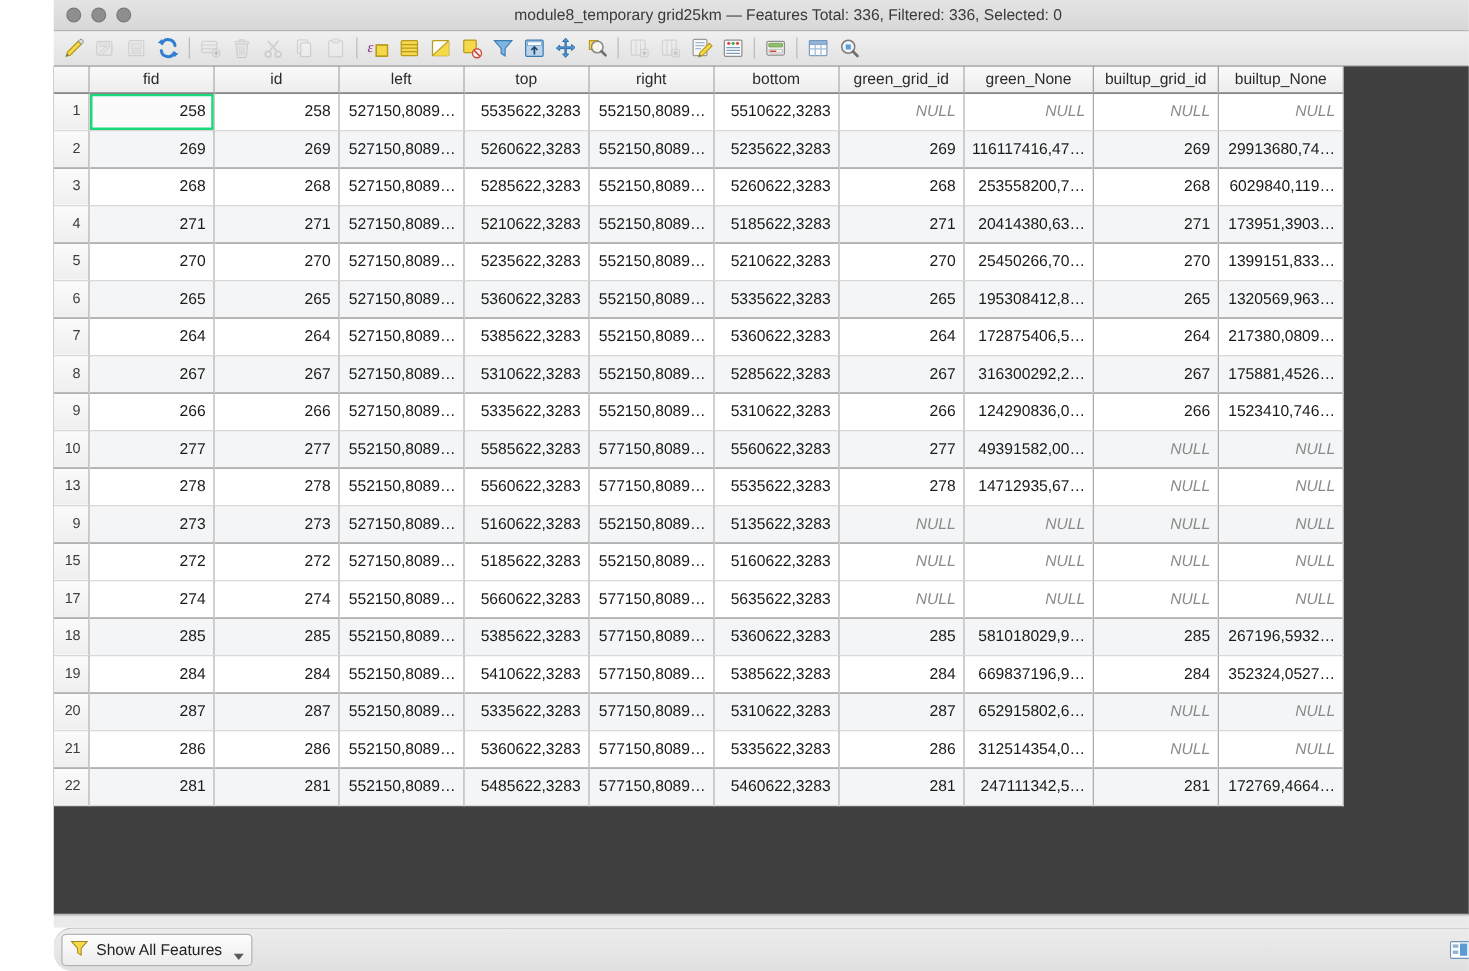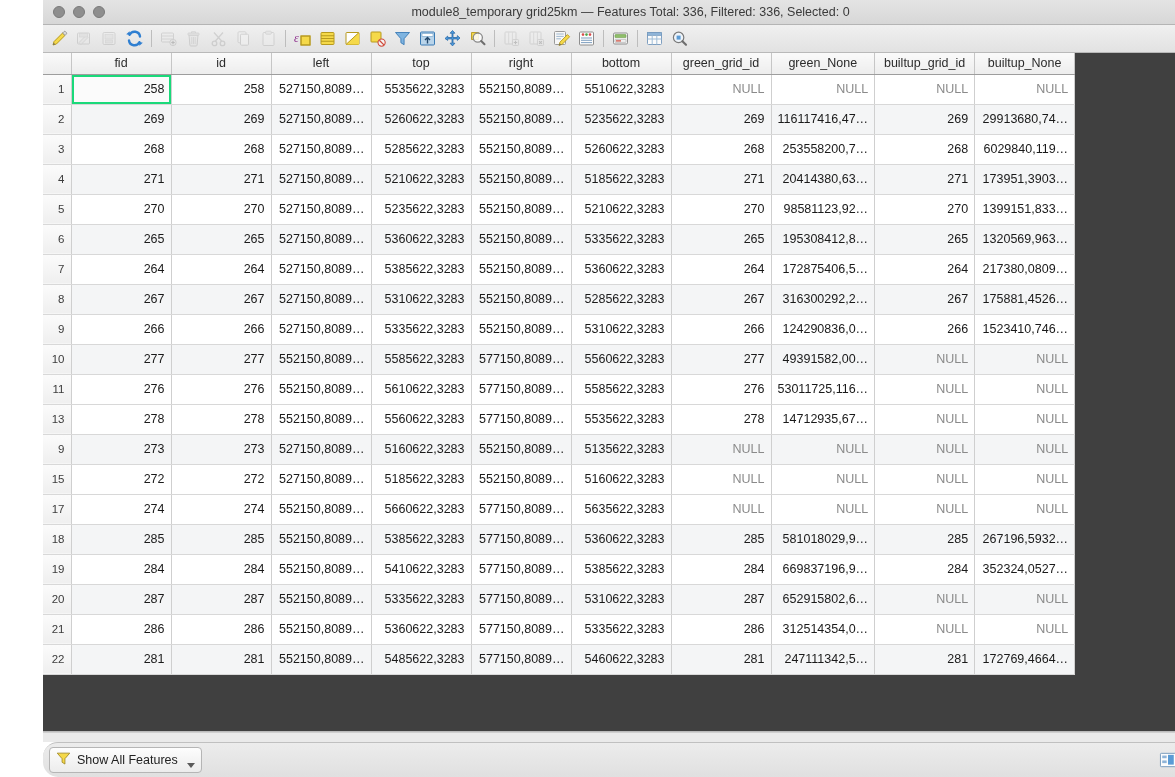--- a/index.html
+++ b/index.html
@@ -117,20 +117,21 @@
     background: linear-gradient(to bottom, #fbfbfb 0%, #efefef 100%);
     border-right: 1px solid #c2c2c2;
     text-align: left;
     padding-left: 3px;
     font-size: 11.5px;
     color: #3c3c3c;
   }
   tr.alt td:not(.rowhdr) { background: #f4f5f6; }
   tr:not(.alt) td:not(.rowhdr) { background: #ffffff; }
   td.nullval {
+    font-style: italic;
     color: #8a8a8a;
   }
   td.selected {
     box-shadow: inset 0 0 0 2px #1ad97a;
     background: #fbfbfb !important;
   }
   .col-fid, .col-id, .col-left, .col-top, .col-right, .col-bottom { width: 100px; }
   .col-green_grid_id { width: 100px; }
   .col-green_None { width: 100px; }
   .col-builtup_grid_id { width: 100px; }
@@ -517,21 +518,21 @@
             </tr>
             <tr>
               <td class="rowhdr">5</td>
               <td class="col-fid">270</td>
               <td class="col-id">270</td>
               <td class="col-left">527150,8089…</td>
               <td class="col-top">5235622,3283</td>
               <td class="col-right">552150,8089…</td>
               <td class="col-bottom">5210622,3283</td>
               <td class="col-green_grid_id">270</td>
-              <td class="col-green_None">98581123,92…</td>
+              <td class="col-green_None">25450266,70…</td>
               <td class="col-builtup_grid_id">270</td>
               <td class="col-builtup_None">1399151,833…</td>
             </tr>
             <tr class="alt">
               <td class="rowhdr">6</td>
               <td class="col-fid">265</td>
               <td class="col-id">265</td>
               <td class="col-left">527150,8089…</td>
               <td class="col-top">5360622,3283</td>
               <td class="col-right">552150,8089…</td>
@@ -587,33 +588,20 @@
               <td class="col-left">552150,8089…</td>
               <td class="col-top">5585622,3283</td>
               <td class="col-right">577150,8089…</td>
               <td class="col-bottom">5560622,3283</td>
               <td class="col-green_grid_id">277</td>
               <td class="col-green_None">49391582,00…</td>
               <td class="col-builtup_grid_id nullval">NULL</td>
               <td class="col-builtup_None nullval">NULL</td>
             </tr>
             <tr>
-              <td class="rowhdr">11</td>
-              <td class="col-fid">276</td>
-              <td class="col-id">276</td>
-              <td class="col-left">552150,8089…</td>
-              <td class="col-top">5610622,3283</td>
-              <td class="col-right">577150,8089…</td>
-              <td class="col-bottom">5585622,3283</td>
-              <td class="col-green_grid_id">276</td>
-              <td class="col-green_None">53011725,116…</td>
-              <td class="col-builtup_grid_id nullval">NULL</td>
-              <td class="col-builtup_None nullval">NULL</td>
-            </tr>
-            <tr>
               <td class="rowhdr">13</td>
               <td class="col-fid">278</td>
               <td class="col-id">278</td>
               <td class="col-left">552150,8089…</td>
               <td class="col-top">5560622,3283</td>
               <td class="col-right">577150,8089…</td>
               <td class="col-bottom">5535622,3283</td>
               <td class="col-green_grid_id">278</td>
               <td class="col-green_None">14712935,67…</td>
               <td class="col-builtup_grid_id nullval">NULL</td>

